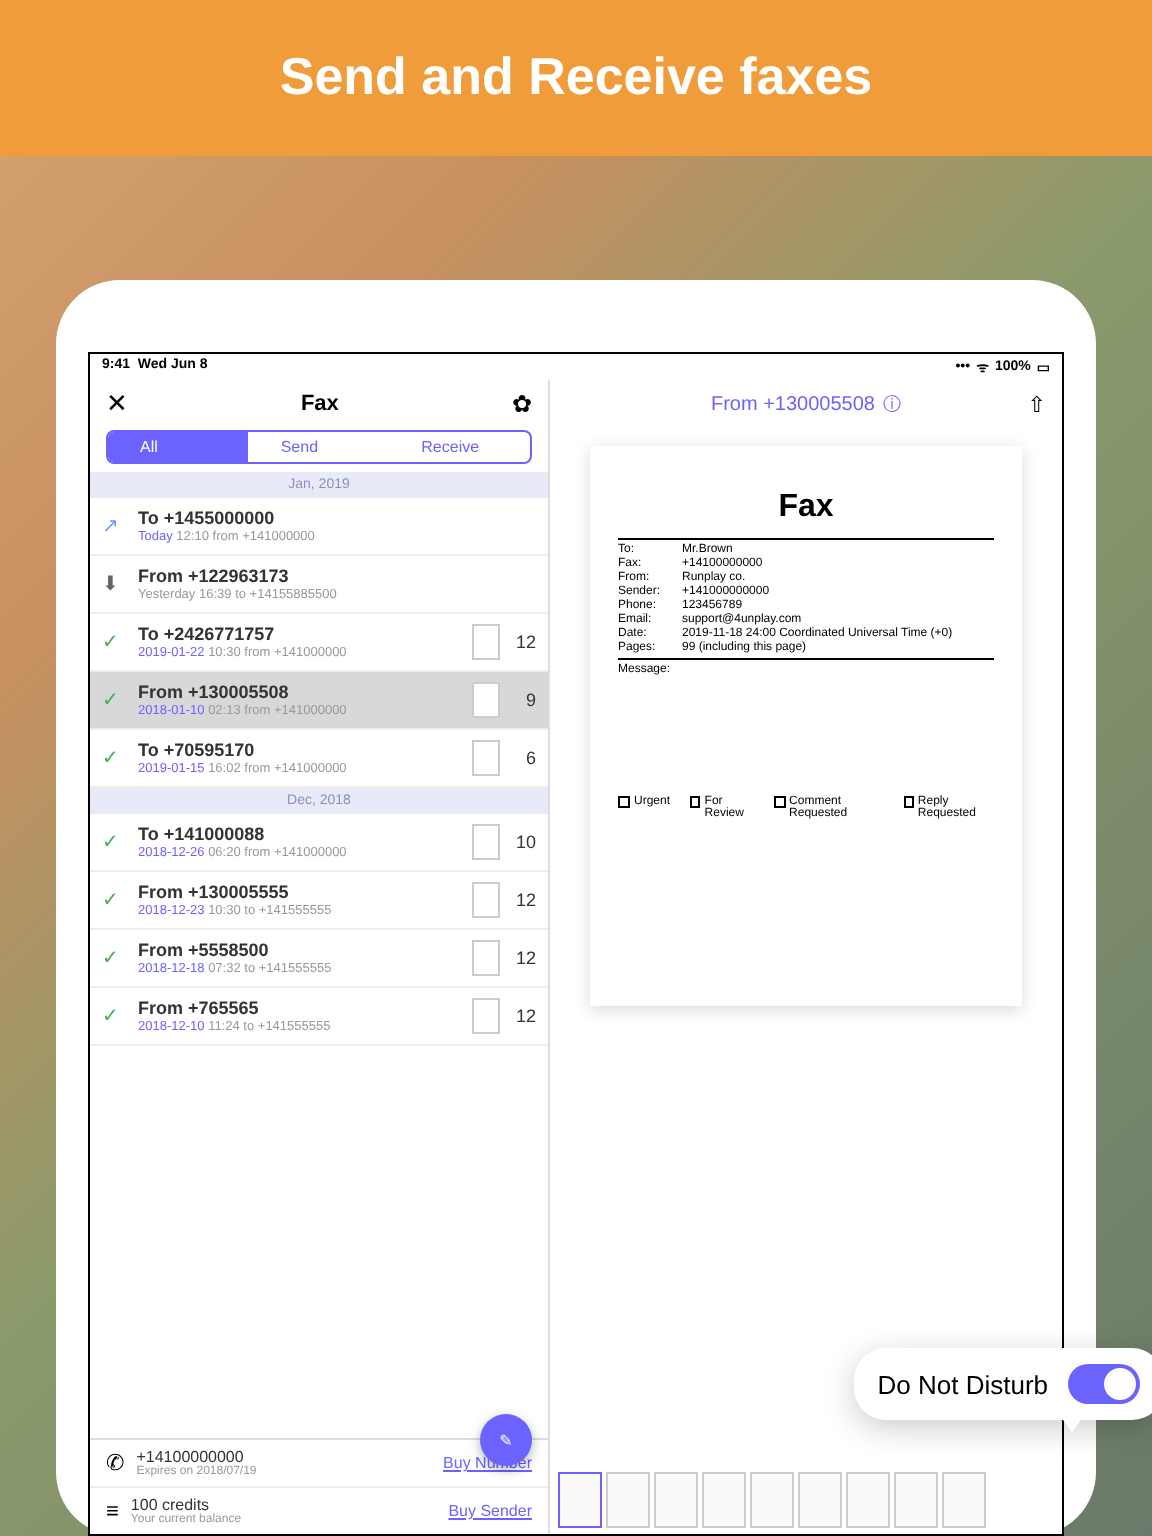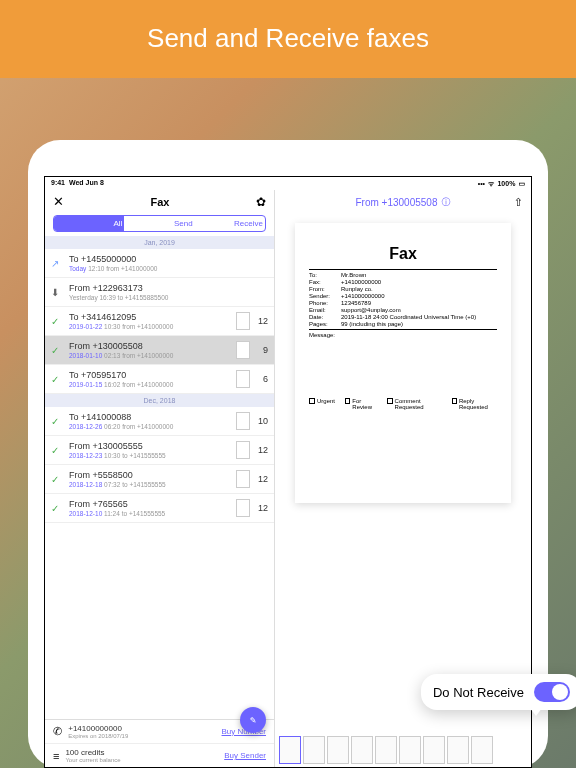--- a/index.html
+++ b/index.html
@@ -1,37 +1,37 @@
 <!DOCTYPE html>
 <html><head>
 <meta charset="utf-8">
 <style>
 *{box-sizing:border-box;margin:0;padding:0}
 body{font-family:-apple-system,Helvetica,Arial,sans-serif;width:576px;height:768px;overflow:hidden;background:linear-gradient(135deg,#d4a574 0%,#c89060 25%,#8b9a6b 50%,#7a8a6a 75%,#6b7a6a 100%)}
-.promo{background:#f09c3a;text-align:center;padding:22px 0;color:#fff;font-size:26px;font-weight:400;line-height:1.3}
+.promo{background:#f09c3a;text-align:center;padding:22px 0;color:#fff;font-size:26px;font-weight:700;line-height:1.3}
 .ipad{position:absolute;top:140px;left:28px;width:520px;height:628px;background:#fff;border-radius:32px;padding:36px 16px 0}
 .screen{background:#fff;border:1px solid #000;width:100%;height:100%;overflow:hidden;font-size:8px}
 .statusbar{display:flex;justify-content:space-between;padding:2px 6px;font-size:7px;font-weight:600}
 .statusbar .right{display:flex;gap:3px;align-items:center}
 .content{display:flex;height:calc(100% - 12px)}
 .left{width:230px;border-right:1px solid #ddd;display:flex;flex-direction:column}
 .header{display:flex;align-items:center;justify-content:space-between;padding:4px 8px}
 .close{font-size:13px;font-weight:300}
 .title{font-size:11px;font-weight:600}
 .gear{font-size:12px}
 .segmented{display:flex;margin:2px 8px 4px;border:1px solid #6c63ff;border-radius:4px;overflow:hidden;font-size:8px}
-.seg{flex:1;text-align:right;padding:3px 2px;color:#6c63ff}
+.seg{flex:1;text-align:left;padding:3px 16px;color:#6c63ff}
 .seg.active{background:#6c63ff;color:#fff}
 .section{background:#e8ebf7;text-align:center;padding:3px;font-size:7px;color:#8890c0}
 .list{overflow-y:auto;flex:1}
 .item{display:flex;padding:5px 6px;border-bottom:1px solid #eee;gap:6px;align-items:center}
 .item.sel{background:#d8d8d8}
 .icon-col{width:12px;color:#4caf50;font-size:10px}
 .info{flex:1}
-.addr{font-size:9px;font-weight:400;color:#333}
+.addr{font-size:9px;font-weight:700;color:#333}
 .meta{font-size:6.5px;color:#999;margin-top:1px}
 .meta .date{color:#6c63ff}
 .meta .today{color:#6c63ff}
 .thumb{width:14px;height:18px;border:1px solid #ccc;background:#fff;font-size:5px}
 .count{font-size:9px;color:#333;width:12px;text-align:right}
 .footer{border-top:1px solid #ddd}
 .frow{display:flex;align-items:center;padding:4px 8px;gap:6px;border-bottom:1px solid #eee}
 .frow .fi{font-size:11px}
 .frow .ftxt{flex:1}
 .frow .fmain{font-size:8px;color:#333}
@@ -103,21 +103,21 @@
           <div class="item">
                 <div class="icon-col" style="color:#666">⬇</div>
                 <div class="info">
                   <div class="addr">From +122963173</div>
                   <div class="meta"><span>Yesterday</span> <span>16:39</span> <span>to +14155885500</span></div>
                 </div>
               </div>
           <div class="item">
                 <div class="icon-col">✓</div>
                 <div class="info">
-                  <div class="addr">To +3414612095</div>
+                  <div class="addr">To +2426771757</div>
                   <div class="meta"><span class="date">2019-01-22</span> <span>10:30</span> <span>from +141000000</span></div>
                 </div>
                 <div class="thumb"></div>
                 <div class="count">12</div>
               </div>
           <div class="item sel">
                 <div class="icon-col">✓</div>
                 <div class="info">
                   <div class="addr">From +130005508</div>
                   <div class="meta"><span class="date">2018-01-10</span> <span>02:13</span> <span>from +141000000</span></div>
@@ -269,15 +269,15 @@
           <div class="th"></div>
           <div class="th"></div>
           <div class="th"></div>
         </div>
       </div>
     </div>
   </div>
 </div>
 
 <div class="dnd">
-  <span>Do Not Receive</span>
+  <span>Do Not Disturb</span>
   <div class="toggle"></div>
 </div>
 
 </body></html>

